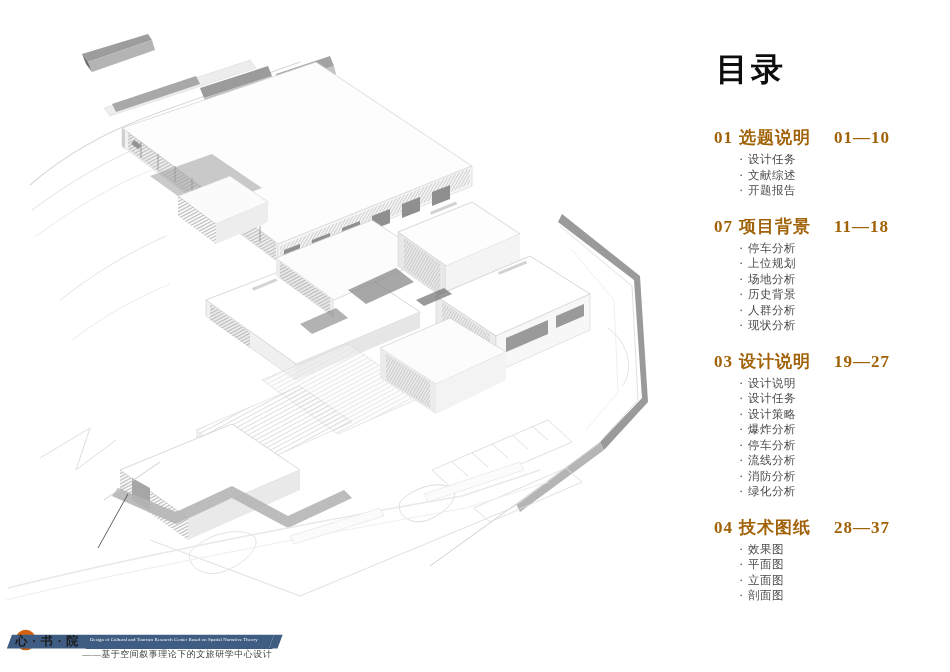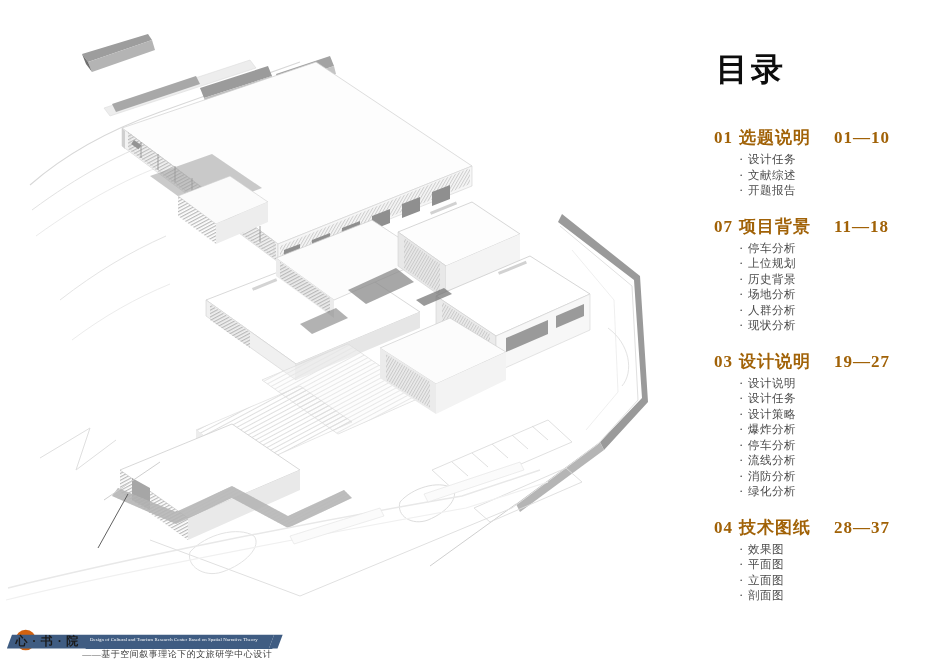--- a/index.html
+++ b/index.html
@@ -320,22 +320,22 @@
 
     <div class="toc-section">
       <div class="section-head">
         <span class="section-num">07</span>
         <span class="section-label">项目背景</span>
         <span class="section-pages">11—18</span>
       </div>
       <ul class="section-items">
         <li>停车分析</li>
         <li>上位规划</li>
+        <li>场地分析</li>
         <li>历史背景</li>
-        <li>场地分析</li>
         <li>人群分析</li>
         <li>现状分析</li>
       </ul>
     </div>
 
     <div class="toc-section">
       <div class="section-head">
         <span class="section-num">03</span>
         <span class="section-label">设计说明</span>
         <span class="section-pages">19—27</span>

